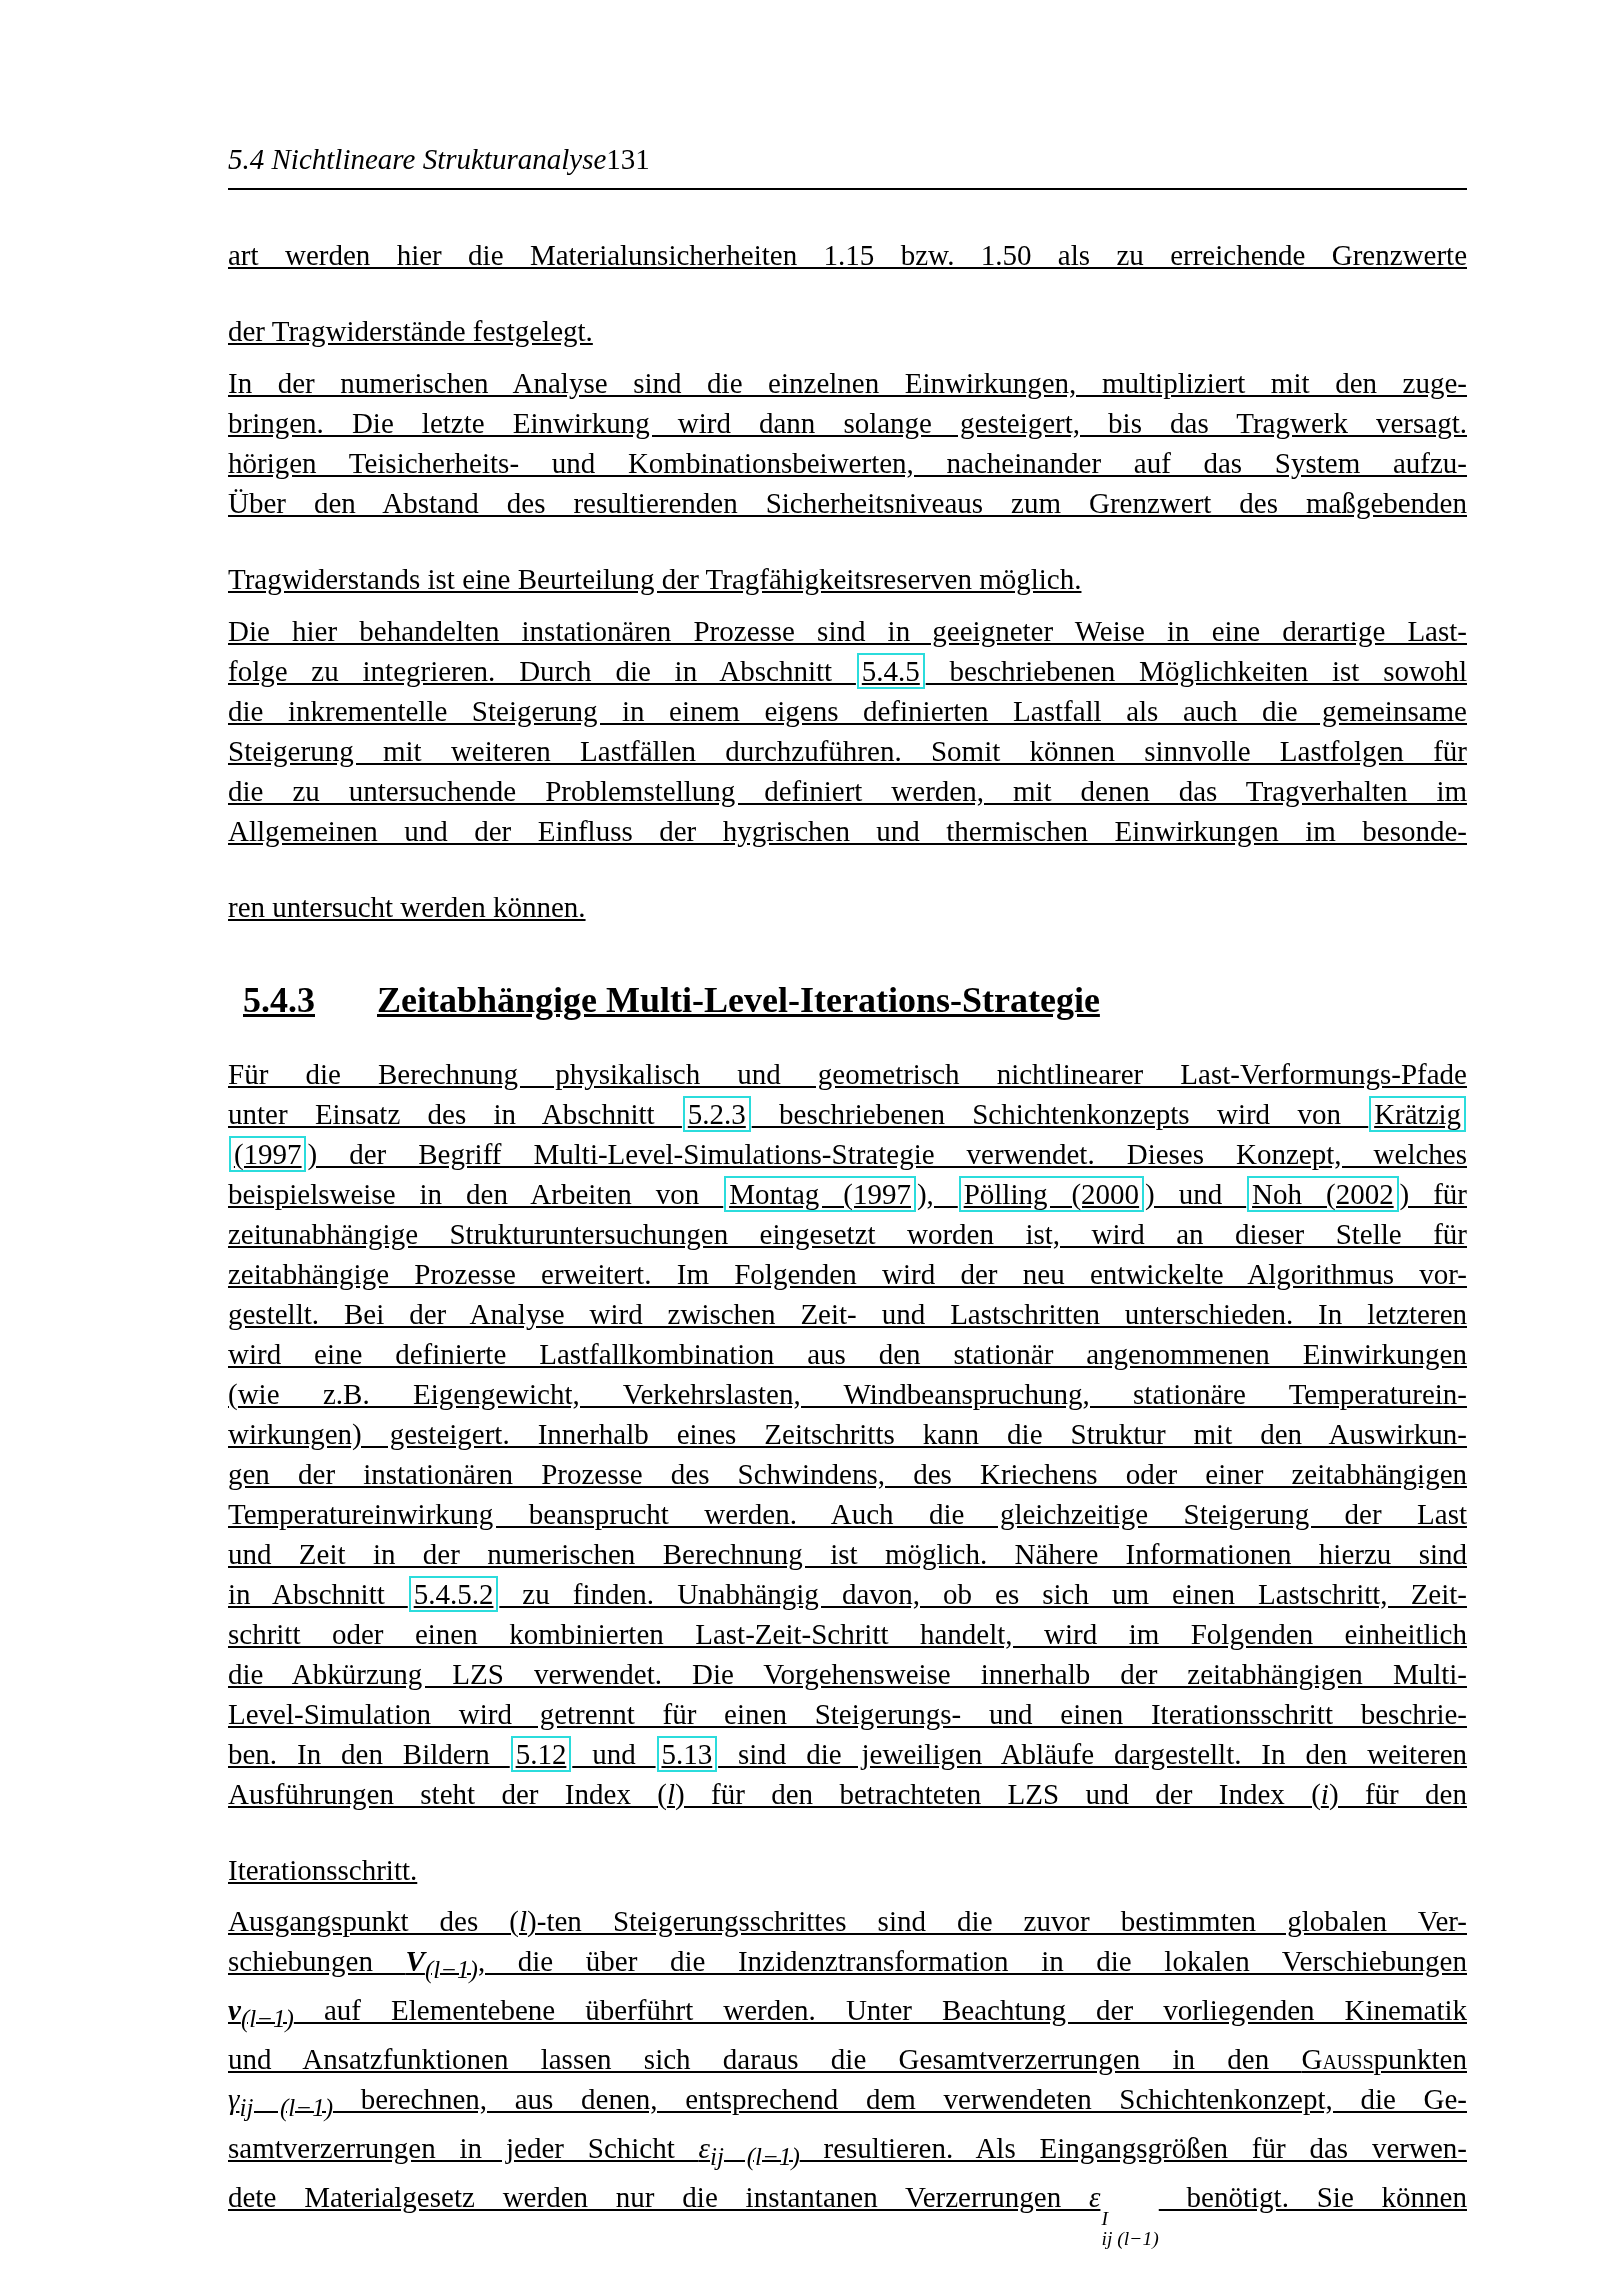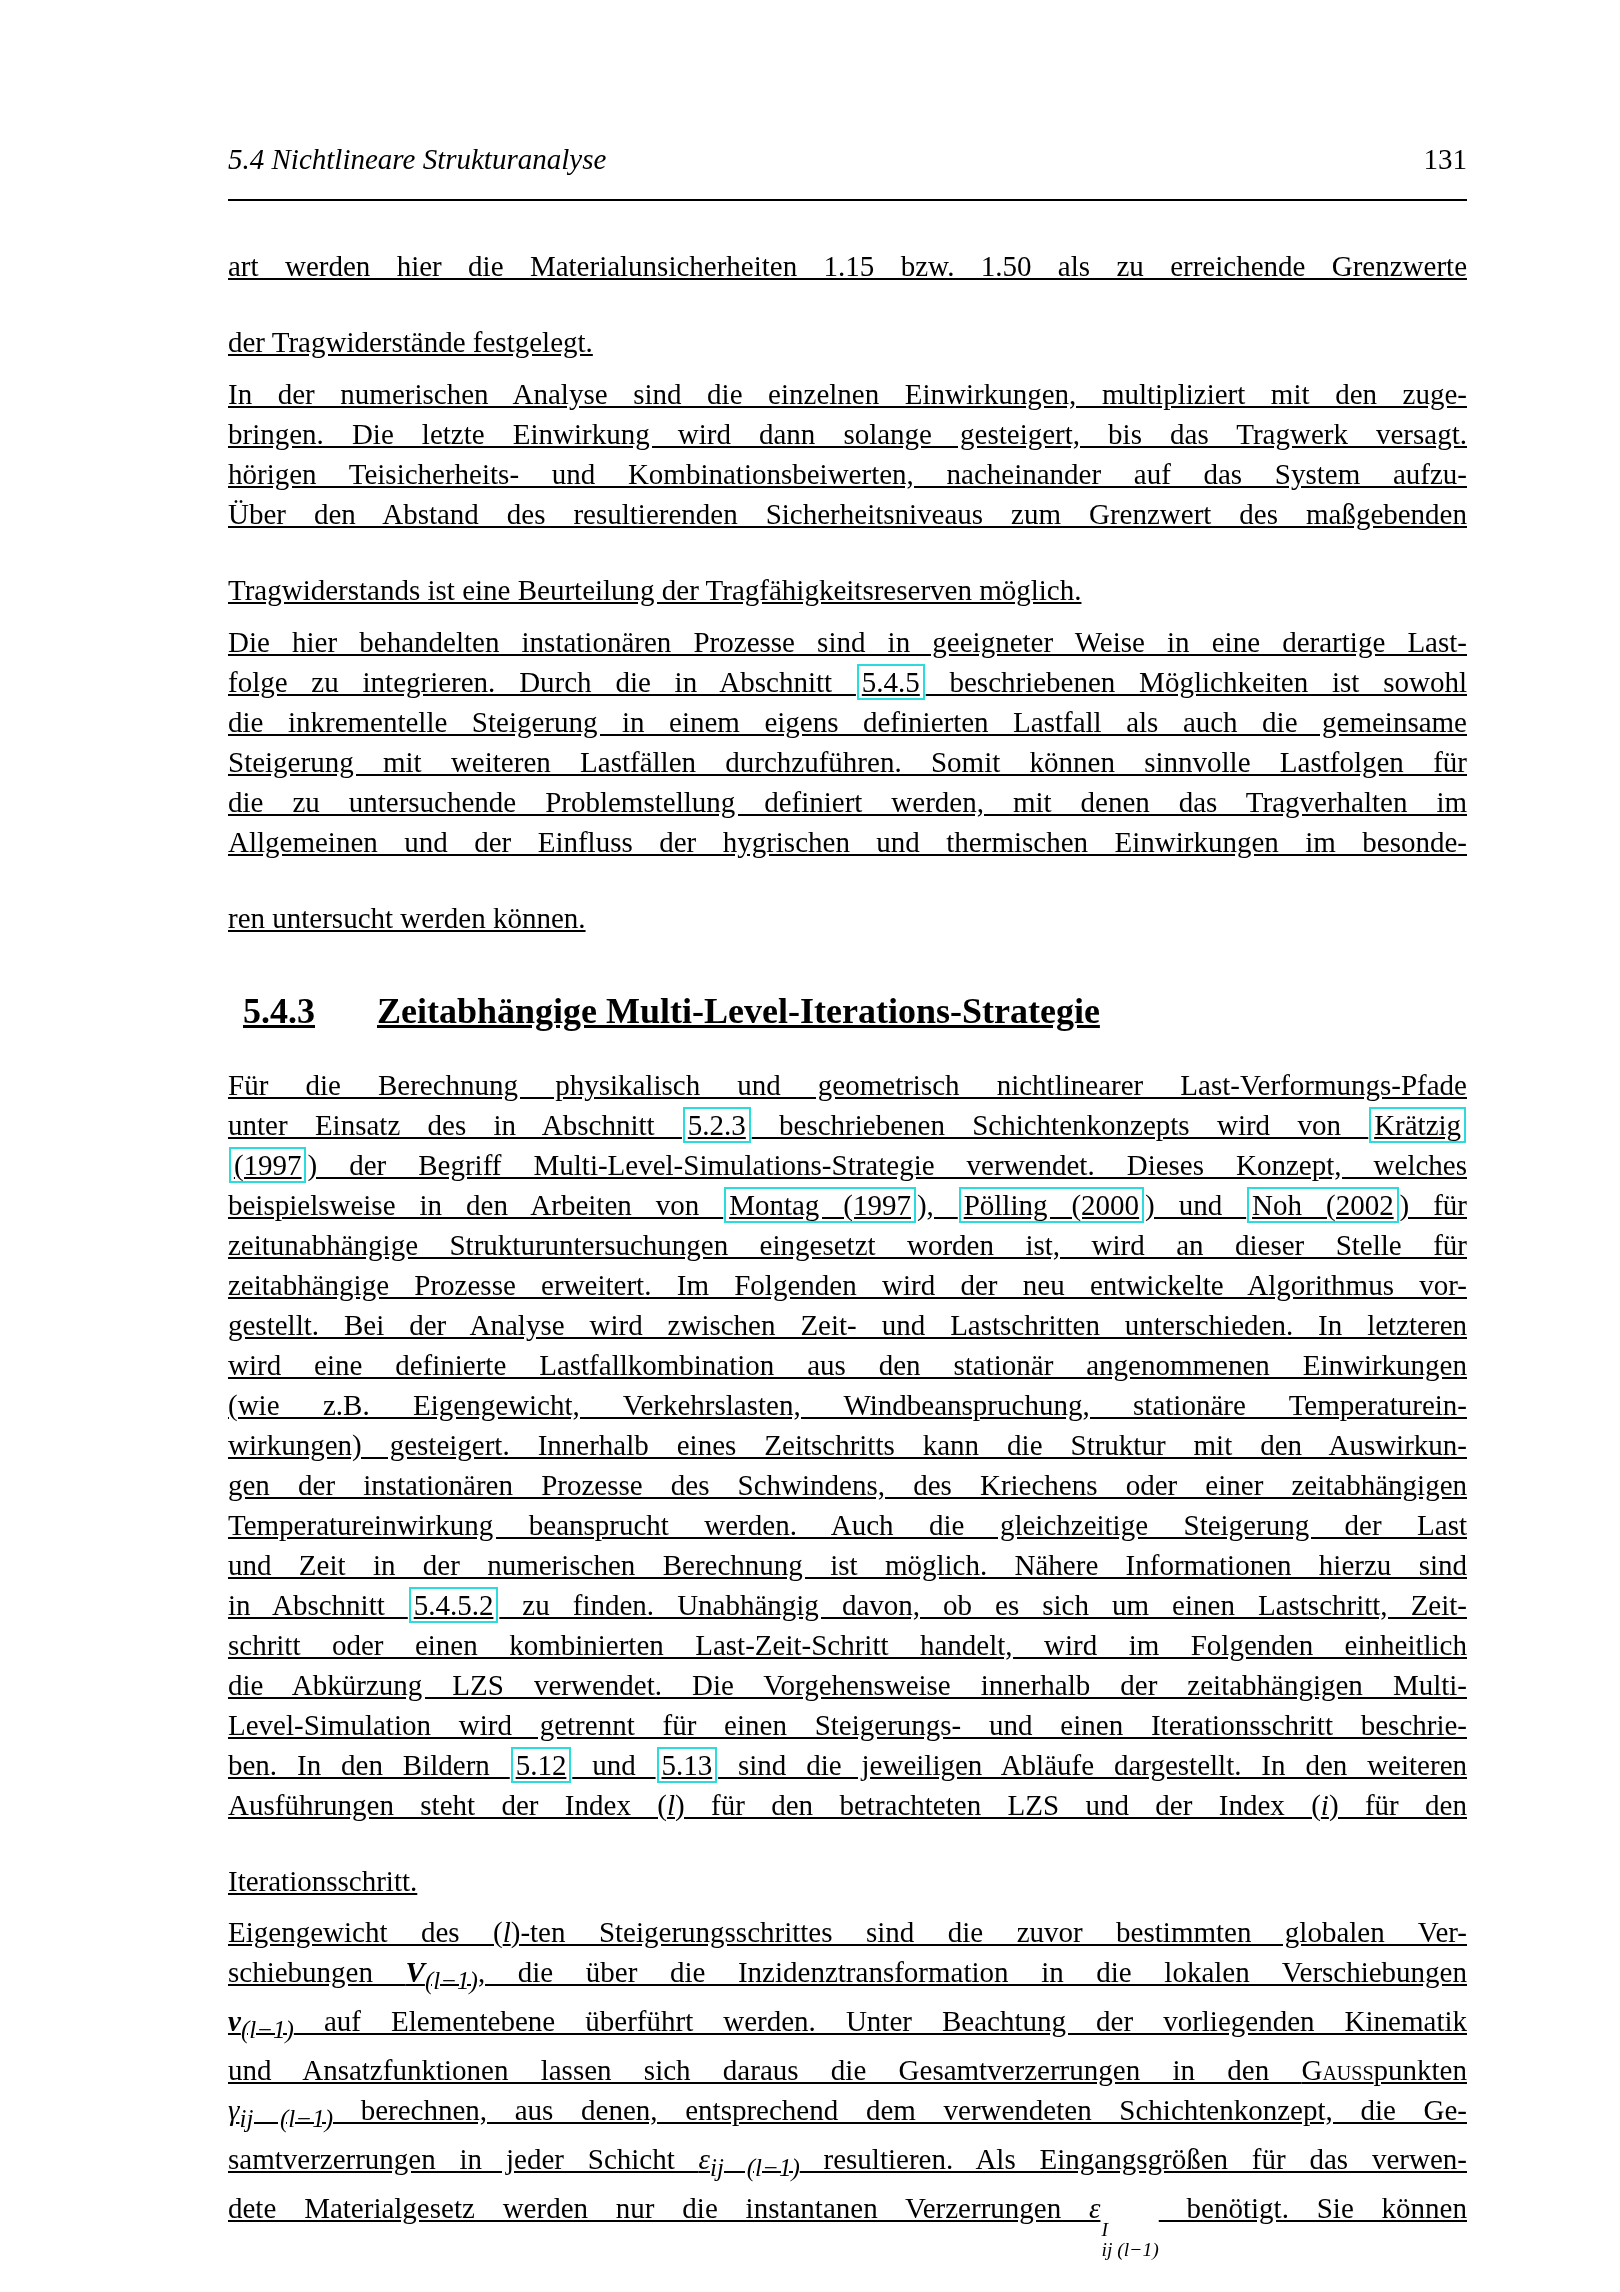--- a/index.html
+++ b/index.html
@@ -18,24 +18,23 @@
   .page {
     position: absolute;
     left: 228px;
     top: 0;
     width: 1239px;
   }
   
   .running-head {
     margin-top: 143px;
     display: flex;
-    justify-content: space-between;
     align-items: baseline;
     font-size: 29px;
-    padding-bottom: 23px;
+    padding-bottom: 12px;
     border-bottom: 2px solid #000000;
   }
   .rh-section { font-style: italic; }
   .rh-pageno  { font-style: normal; }
 
   
   .content { margin-top: 45px; font-size: 29px; line-height: 40px; text-decoration: underline; }
   .para { margin: 0 0 11.8px 0; }
   .line {
     text-align: justify;
@@ -134,21 +133,21 @@
         <div class="line"><span class="seg-t">und Zeit in der numerischen Berechnung ist möglich. Nähere Informationen hierzu sind</span></div>
         <div class="line"><span class="seg-t">in Abschnitt </span><span class="seg-link">5.4.5.2</span><span class="seg-t"> zu finden. Unabhängig davon, ob es sich um einen Lastschritt, Zeit-</span></div>
         <div class="line"><span class="seg-t">schritt oder einen kombinierten Last-Zeit-Schritt handelt, wird im Folgenden einheitlich</span></div>
         <div class="line"><span class="seg-t">die Abkürzung LZS verwendet. Die Vorgehensweise innerhalb der zeitabhängigen Multi-</span></div>
         <div class="line"><span class="seg-t">Level-Simulation wird getrennt für einen Steigerungs- und einen Iterationsschritt beschrie-</span></div>
         <div class="line"><span class="seg-t">ben. In den Bildern </span><span class="seg-link">5.12</span><span class="seg-t"> und </span><span class="seg-link">5.13</span><span class="seg-t"> sind die jeweiligen Abläufe dargestellt. In den weiteren</span></div>
         <div class="line"><span class="seg-t">Ausführungen steht der Index (</span><span class="seg-i">l</span><span class="seg-t">) für den betrachteten LZS und der Index (</span><span class="seg-i">i</span><span class="seg-t">) für den</span></div>
         <div class="line ragged"><span class="seg-t">Iterationsschritt.</span></div>
       </div>
       <div class="para">
-        <div class="line"><span class="seg-t">Eigengewicht des (</span><span class="seg-i">l</span><span class="seg-t">)-ten Steigerungsschrittes sind die zuvor bestimmten globalen Ver-</span></div>
+        <div class="line"><span class="seg-t">Ausgangspunkt des (</span><span class="seg-i">l</span><span class="seg-t">)-ten Steigerungsschrittes sind die zuvor bestimmten globalen Ver-</span></div>
         <div class="line"><span class="seg-t">schiebungen </span><span class="seg-bi">V</span><span class="seg-sub">(l−1)</span><span class="seg-t">, die über die Inzidenztransformation in die lokalen Verschiebungen</span></div>
         <div class="line"><span class="seg-bi">v</span><span class="seg-sub">(l−1)</span><span class="seg-t"> auf Elementebene überführt werden. Unter Beachtung der vorliegenden Kinematik</span></div>
         <div class="line"><span class="seg-t">und Ansatzfunktionen lassen sich daraus die Gesamtverzerrungen in den </span><span class="seg-sc">Gauss</span><span class="seg-t">punkten</span></div>
         <div class="line"><span class="seg-i">γ</span><span class="seg-sub">ij (l−1)</span><span class="seg-t"> berechnen, aus denen, entsprechend dem verwendeten Schichtenkonzept, die Ge-</span></div>
         <div class="line"><span class="seg-t">samtverzerrungen in jeder Schicht </span><span class="seg-i">ε</span><span class="seg-sub">ij (l−1)</span><span class="seg-t"> resultieren. Als Eingangsgrößen für das verwen-</span></div>
         <div class="line"><span class="seg-t">dete Materialgesetz werden nur die instantanen Verzerrungen </span><span class="seg-i">ε</span><span class="mstack">
             <span class="msup">I</span>
             <span class="msub">ij (l−1)</span>
           </span><span class="seg-t"> benötigt. Sie können</span></div>
       </div>

